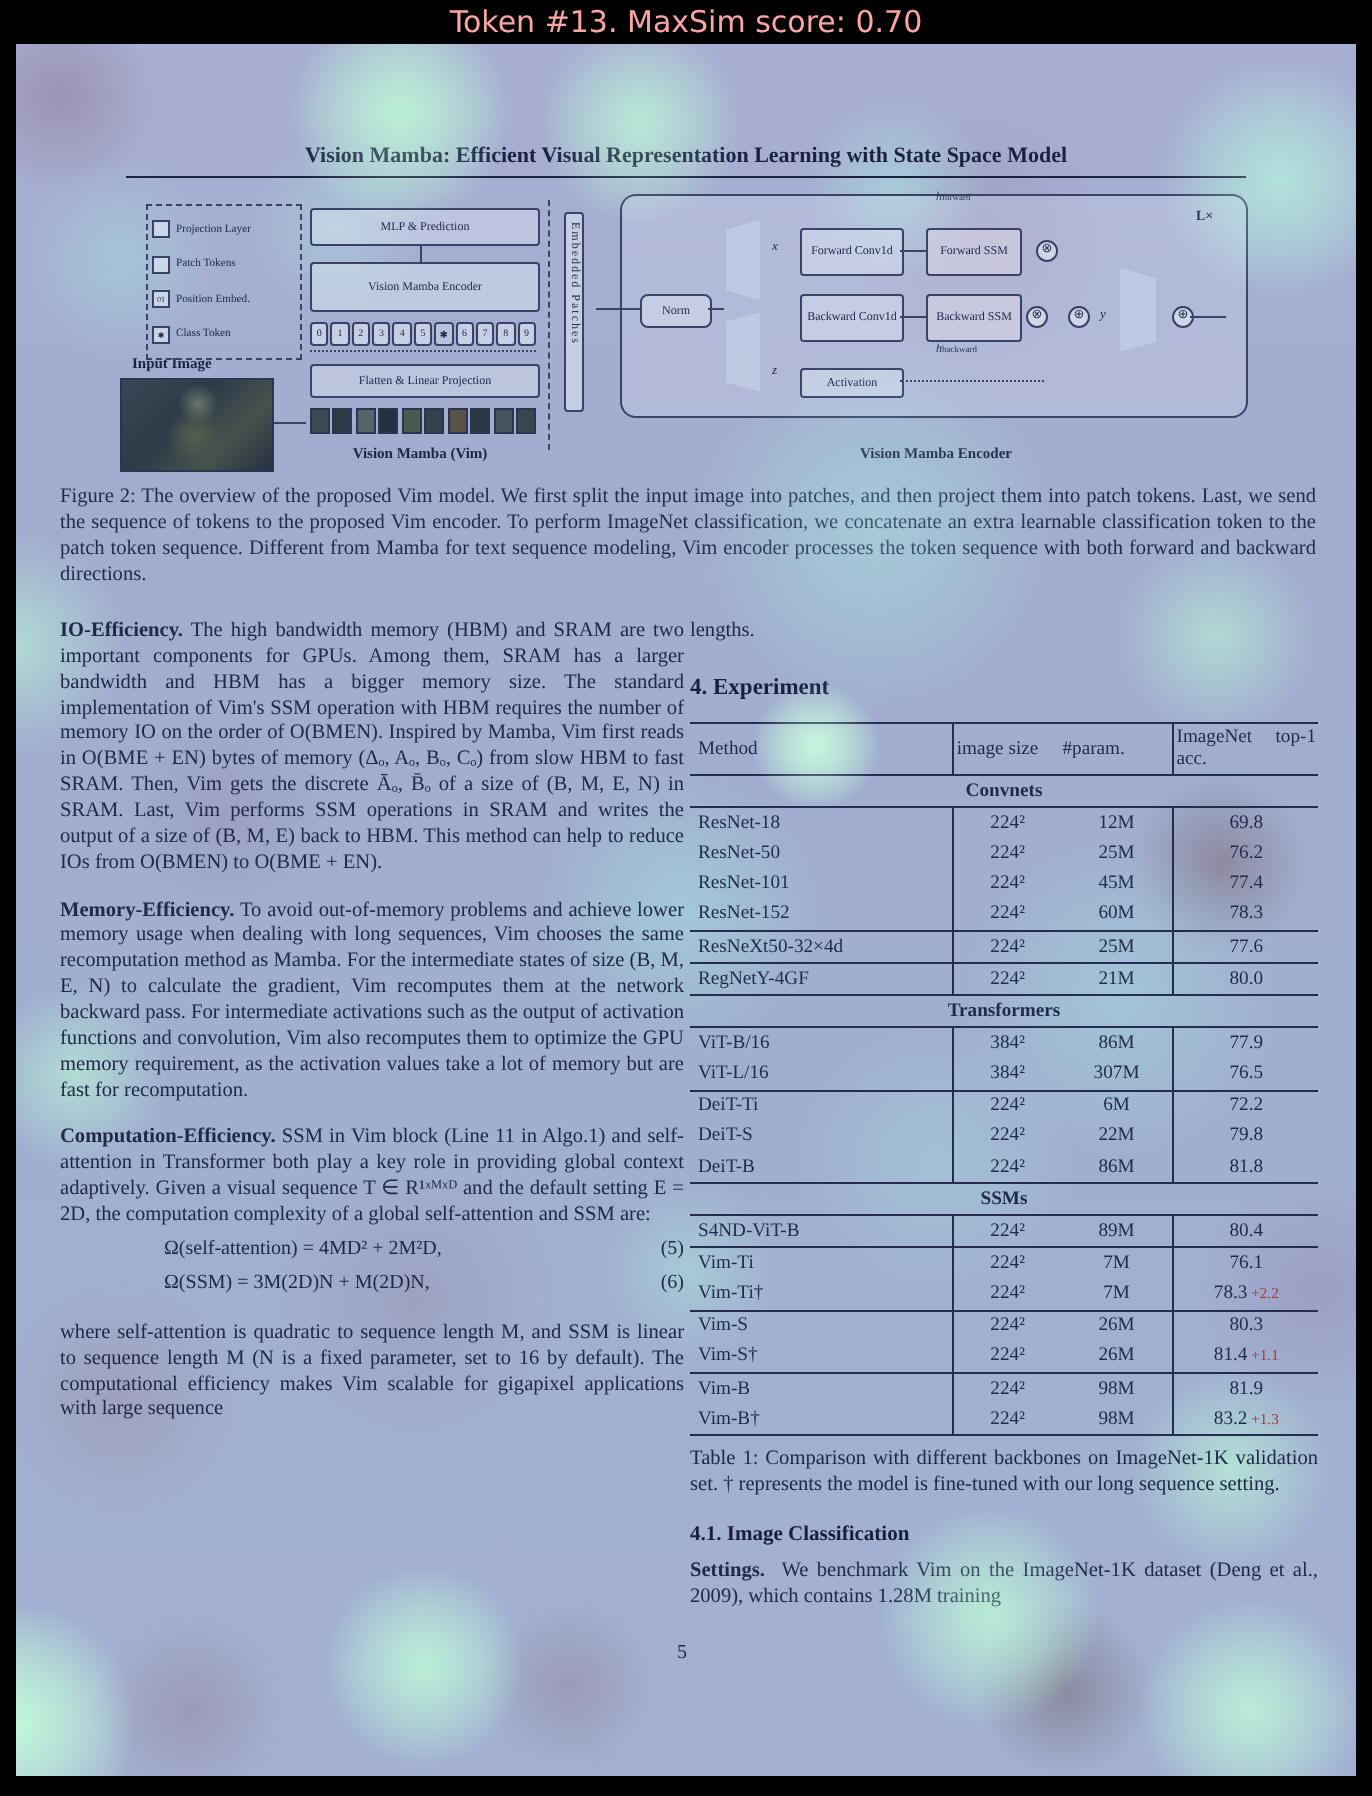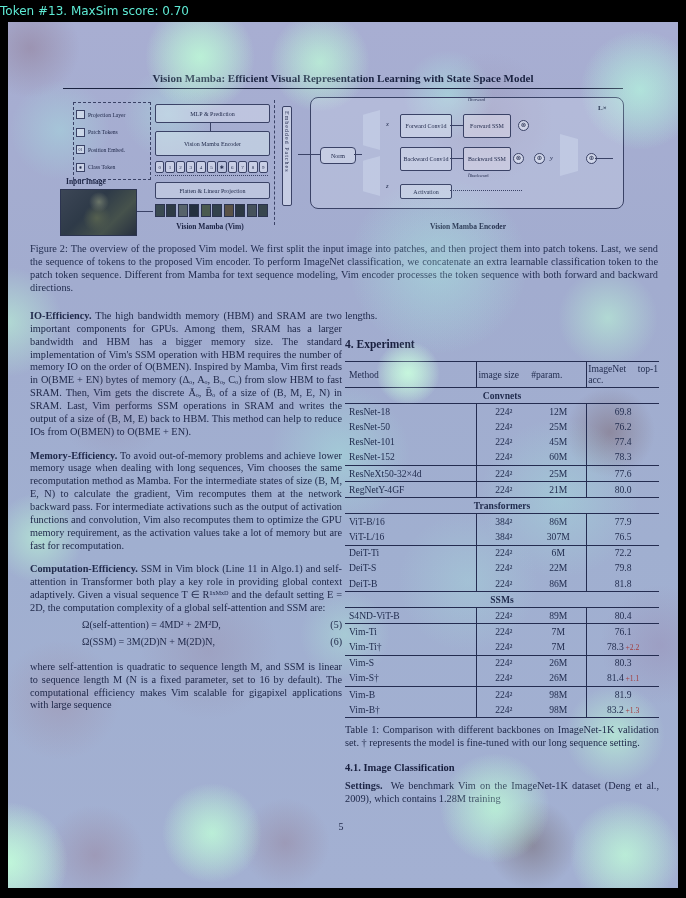--- a/index.html
+++ b/index.html
@@ -1,20 +1,20 @@
 <!DOCTYPE html>
 <html><head>
 <meta charset="utf-8">
 <style>
   html,body{margin:0;padding:0;}
   body{width:686px;height:898px;background:#000;position:relative;overflow:hidden;
        font-family:"Liberation Serif", serif;}
   .titlebar{position:absolute;left:0;top:0;width:686px;height:22px;background:#000;
-    display:flex;align-items:center;
-    font-family:"DejaVu Sans", sans-serif;font-size:12px;color:#5eead4;}
+    display:flex;align-items:center;justify-content:center;
+    font-family:"DejaVu Sans", sans-serif;font-size:15px;color:#fca5a5;}
   .page{position:absolute;left:8px;top:22px;width:670px;height:866px;color:#20294a;
     background-image:
       radial-gradient(circle 55px at 192px 35px, rgba(187,246,214,.85), rgba(187,246,214,0) 100%),
       radial-gradient(circle 50px at 312px 40px, rgba(187,246,214,.70), rgba(187,246,214,0) 100%),
       radial-gradient(circle 45px at 440px 73px, rgba(170,232,226,.55), rgba(170,232,226,0) 100%),
       radial-gradient(circle 60px at 632px 68px, rgba(175,238,222,.70), rgba(175,238,222,0) 100%),
       radial-gradient(circle 50px at 52px 108px, rgba(165,225,225,.45), rgba(165,225,225,0) 100%),
       radial-gradient(circle 45px at 160px 92px, rgba(170,230,224,.40), rgba(170,230,224,0) 100%),
       radial-gradient(circle 55px at 0px 300px, rgba(187,246,214,.60), rgba(187,246,214,0) 100%),
       radial-gradient(circle 45px at 30px 516px, rgba(187,246,214,.65), rgba(187,246,214,0) 100%),

